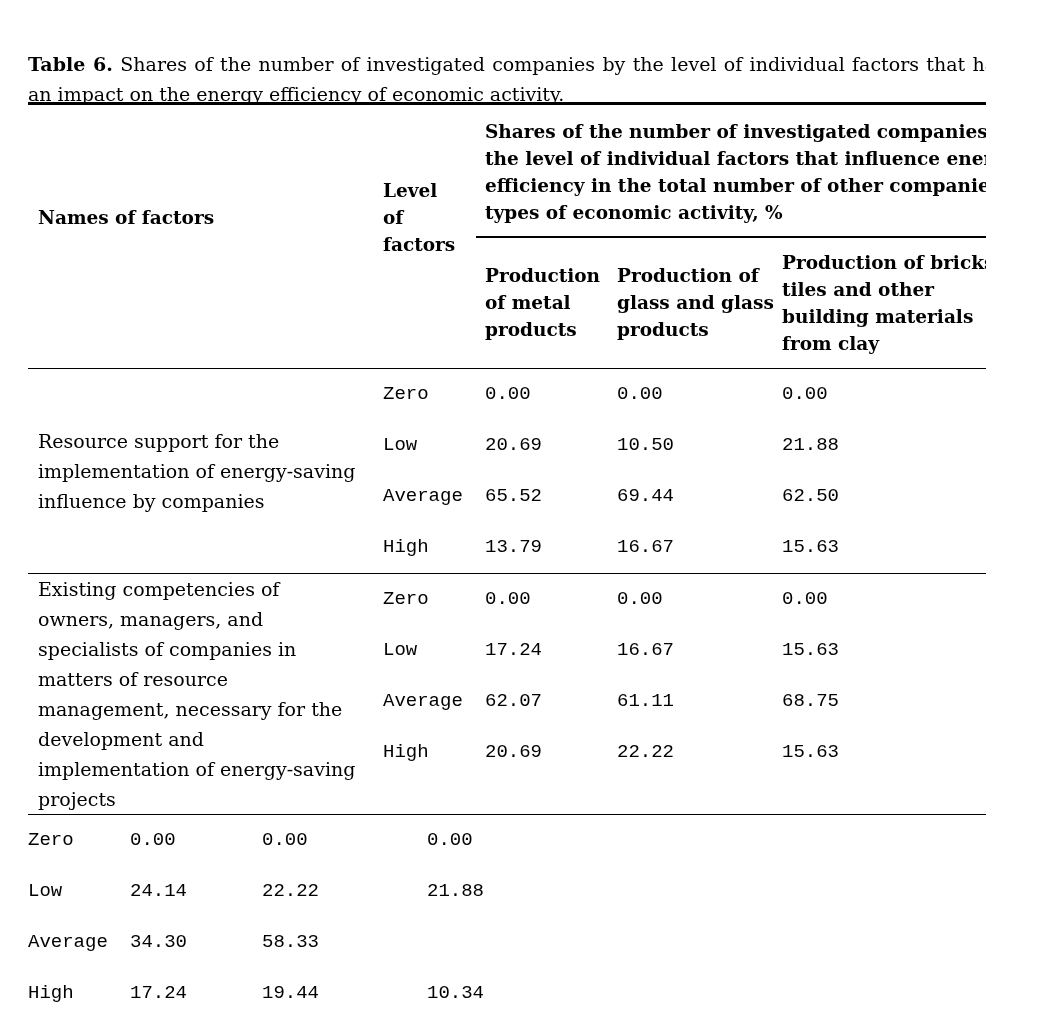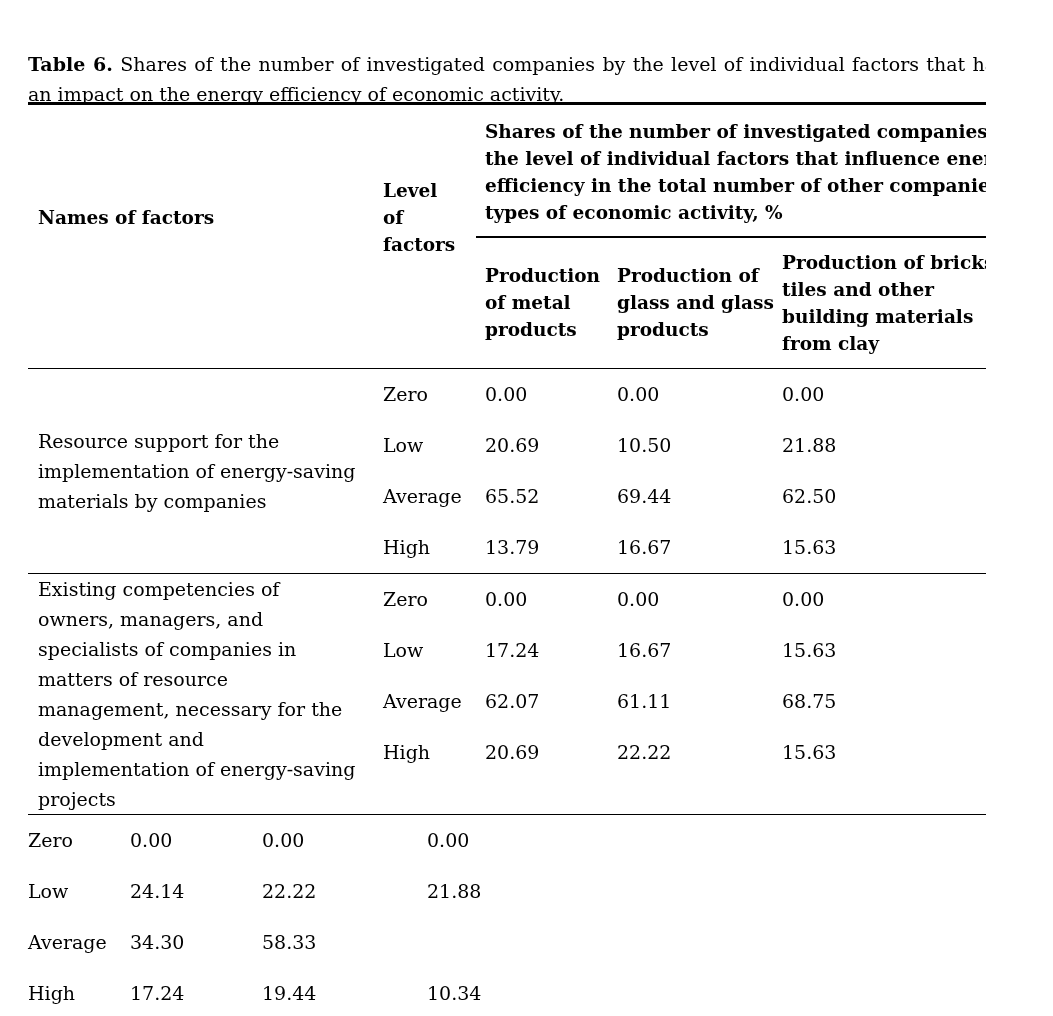--- a/index.html
+++ b/index.html
@@ -68,21 +68,21 @@
     display:flex; align-items:center;
     box-sizing:border-box;
     padding:0 23px 0 10px;
     font-size:19px; line-height:30px;
   }
   .g-row {
     height:51px;
     display:grid; grid-template-columns:102px 132px 165px 236px;
     align-items:center;
   }
-  .lvl, .val { font-size:19px; }
+  .lvl, .val { font-size:19px;font-family:Liberation Mono, monospace; }
 </style>
 </head>
 <body>
 
 <div class="page">
 
   <p class="caption">
     <span class="cap-label">Table 6.</span>
     <span>Shares of the number of investigated companies by the level of individual factors that have an impact on the energy efficiency of economic activity.</span>
   </p>
@@ -109,21 +109,21 @@
 products</div>
           <div class="subhead">Production of bricks,
 tiles and other
 building materials
 from clay</div>
         </div>
       </div>
     </div>
 
     <div class="tgroup">
-      <div class="g-factor">Resource support for the implementation of energy-saving materials by companies</div>
+      <div class="g-factor">Resource support for the implementation of energy-saving influence by companies</div>
       <div class="g-rows">
         <div class="g-row">
           <div class="lvl">Zero</div>
           <div class="val">0.00</div>
           <div class="val">0.00</div>
           <div class="val">0.00</div>
         </div>
         <div class="g-row">
           <div class="lvl">Low</div>
           <div class="val">20.69</div>

